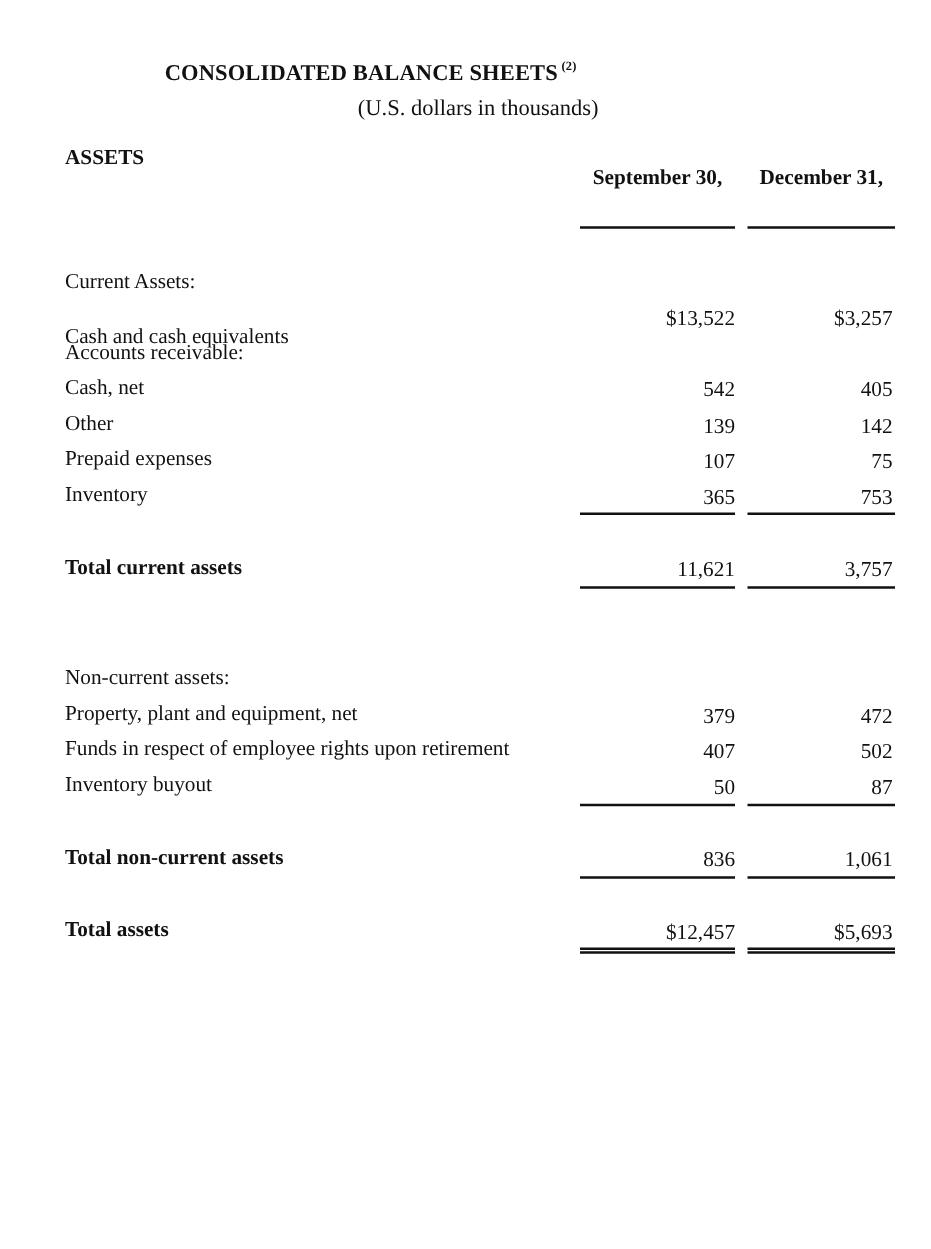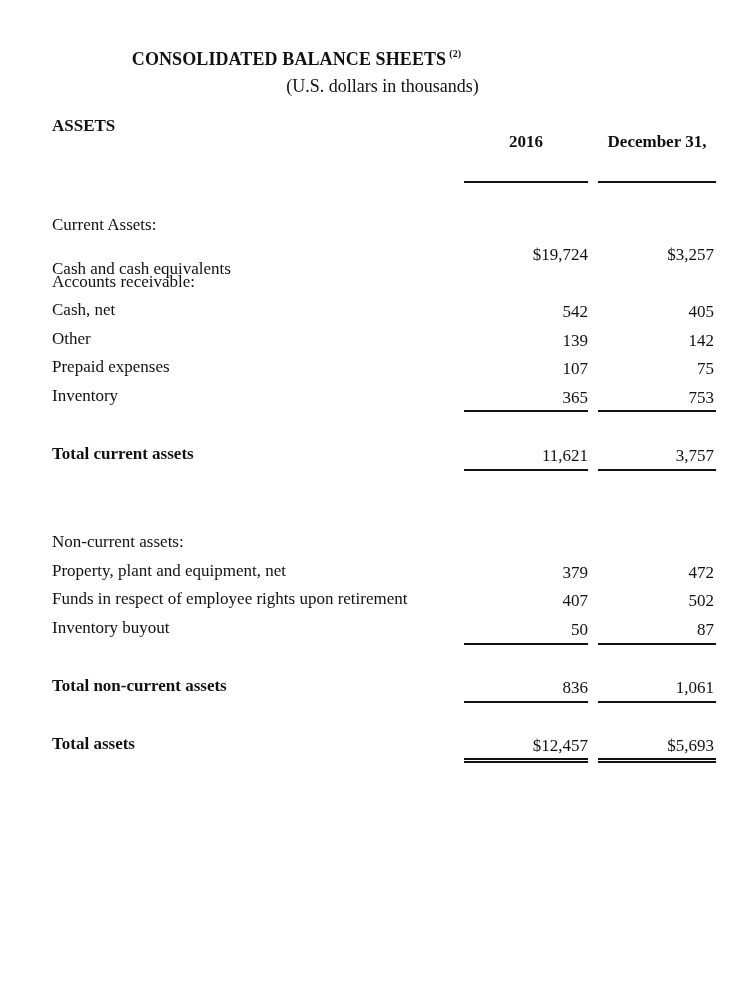--- a/index.html
+++ b/index.html
@@ -78,32 +78,32 @@
   </style>
 </head>
 <body>
 
 <div class="abs title"><span>CONSOLIDATED BALANCE SHEETS</span><sup>(2)</sup></div>
 <div class="abs subtitle">(U.S. dollars in thousands)</div>
 
 <div class="abs section-heading">ASSETS</div>
 
 <div class="abs col-header c1">
-  <div>2016</div>
+  <div>September 30,</div>
 </div>
 <div class="abs col-header c2">
   <div>December 31,</div>
 </div>
 <div class="abs hline c1" style="top:181px"></div>
 <div class="abs hline c2" style="top:181px"></div>
 
 <div class="abs row-label" style="top:215px">Current Assets:</div>
 
 <div class="abs row-label" style="top:259px">Cash and cash equivalents</div>
-<div class="abs val c1" style="top:245px">$19,724</div>
+<div class="abs val c1" style="top:245px">$13,522</div>
 <div class="abs val c2" style="top:245px">$3,257</div>
 
 <div class="abs row-label" style="top:272px">Accounts receivable:</div>
 
 <div class="abs row-label" style="top:300px">Cash, net</div>
 <div class="abs val c1" style="top:302px">542</div>
 <div class="abs val c2" style="top:302px">405</div>
 
 <div class="abs row-label" style="top:329px">Other</div>
 <div class="abs val c1" style="top:331px">139</div>

